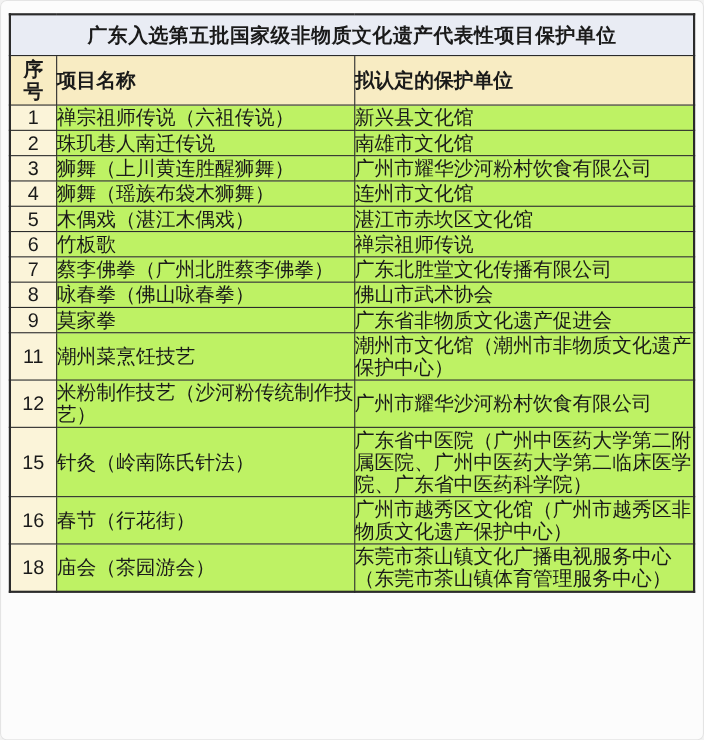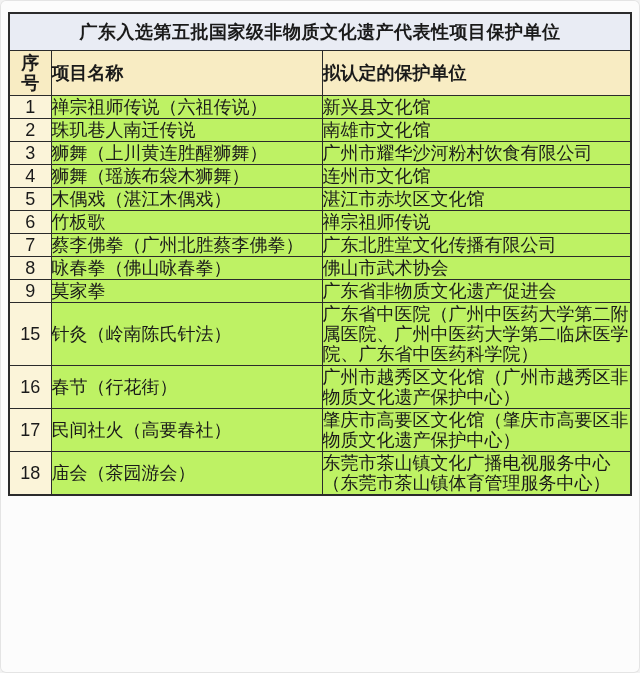--- a/index.html
+++ b/index.html
@@ -129,33 +129,38 @@
           <td class="num-cell">8</td>
           <td class="text-cell">咏春拳（佛山咏春拳）</td>
           <td class="text-cell">佛山市武术协会</td>
         </tr>
         <tr>
           <td class="num-cell">9</td>
           <td class="text-cell">莫家拳</td>
           <td class="text-cell">广东省非物质文化遗产促进会</td>
         </tr>
         <tr>
+          <td class="num-cell">11</td>
+          <td class="text-cell">潮州菜烹饪技艺</td>
+          <td class="text-cell">潮州市文化馆（潮州市非物质文化遗产保护中心）</td>
+        </tr>
+        <tr>
+          <td class="num-cell">12</td>
+          <td class="text-cell">米粉制作技艺（沙河粉传统制作技艺）</td>
+          <td class="text-cell">广州市耀华沙河粉村饮食有限公司</td>
+        </tr>
+        <tr>
           <td class="num-cell">15</td>
           <td class="text-cell">针灸（岭南陈氏针法）</td>
           <td class="text-cell">广东省中医院（广州中医药大学第二附属医院、广州中医药大学第二临床医学院、广东省中医药科学院）</td>
         </tr>
         <tr>
           <td class="num-cell">16</td>
           <td class="text-cell">春节（行花街）</td>
           <td class="text-cell">广州市越秀区文化馆（广州市越秀区非物质文化遗产保护中心）</td>
-        </tr>
-        <tr>
-          <td class="num-cell">17</td>
-          <td class="text-cell">民间社火（高要春社）</td>
-          <td class="text-cell">肇庆市高要区文化馆（肇庆市高要区非物质文化遗产保护中心）</td>
         </tr>
         <tr>
           <td class="num-cell">18</td>
           <td class="text-cell">庙会（茶园游会）</td>
           <td class="text-cell">东莞市茶山镇文化广播电视服务中心（东莞市茶山镇体育管理服务中心）</td>
         </tr>
       </tbody>
   </table>
 </div>
 

